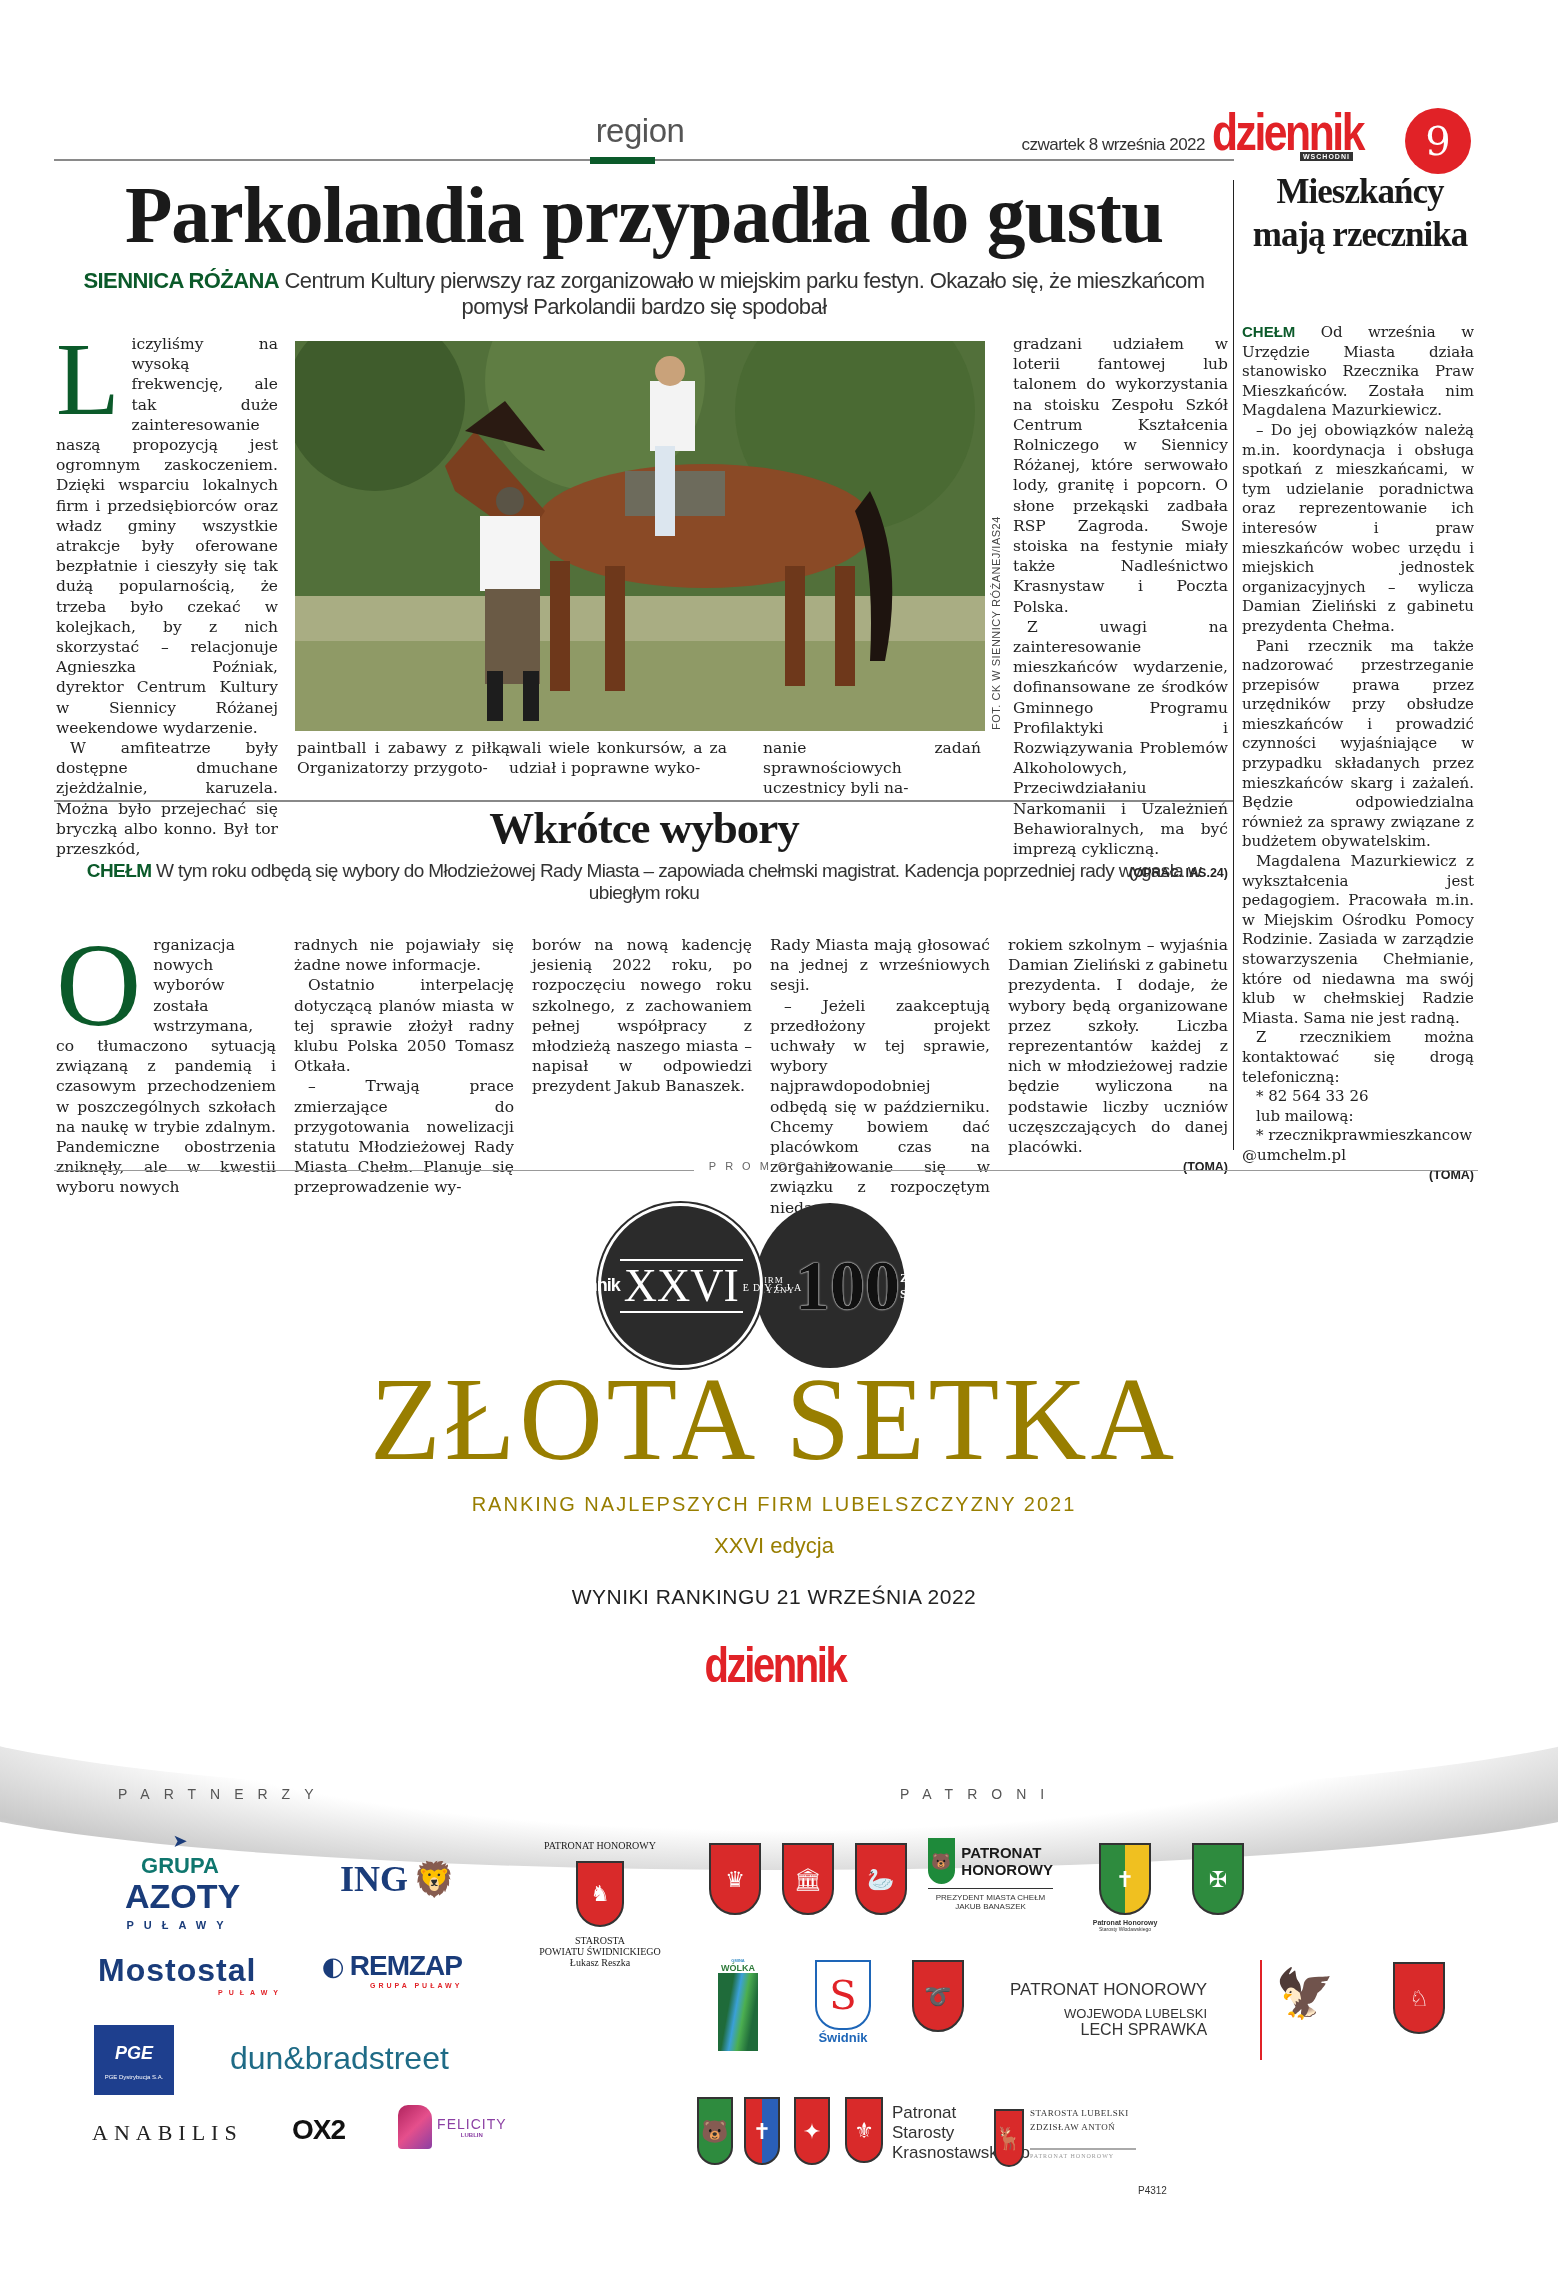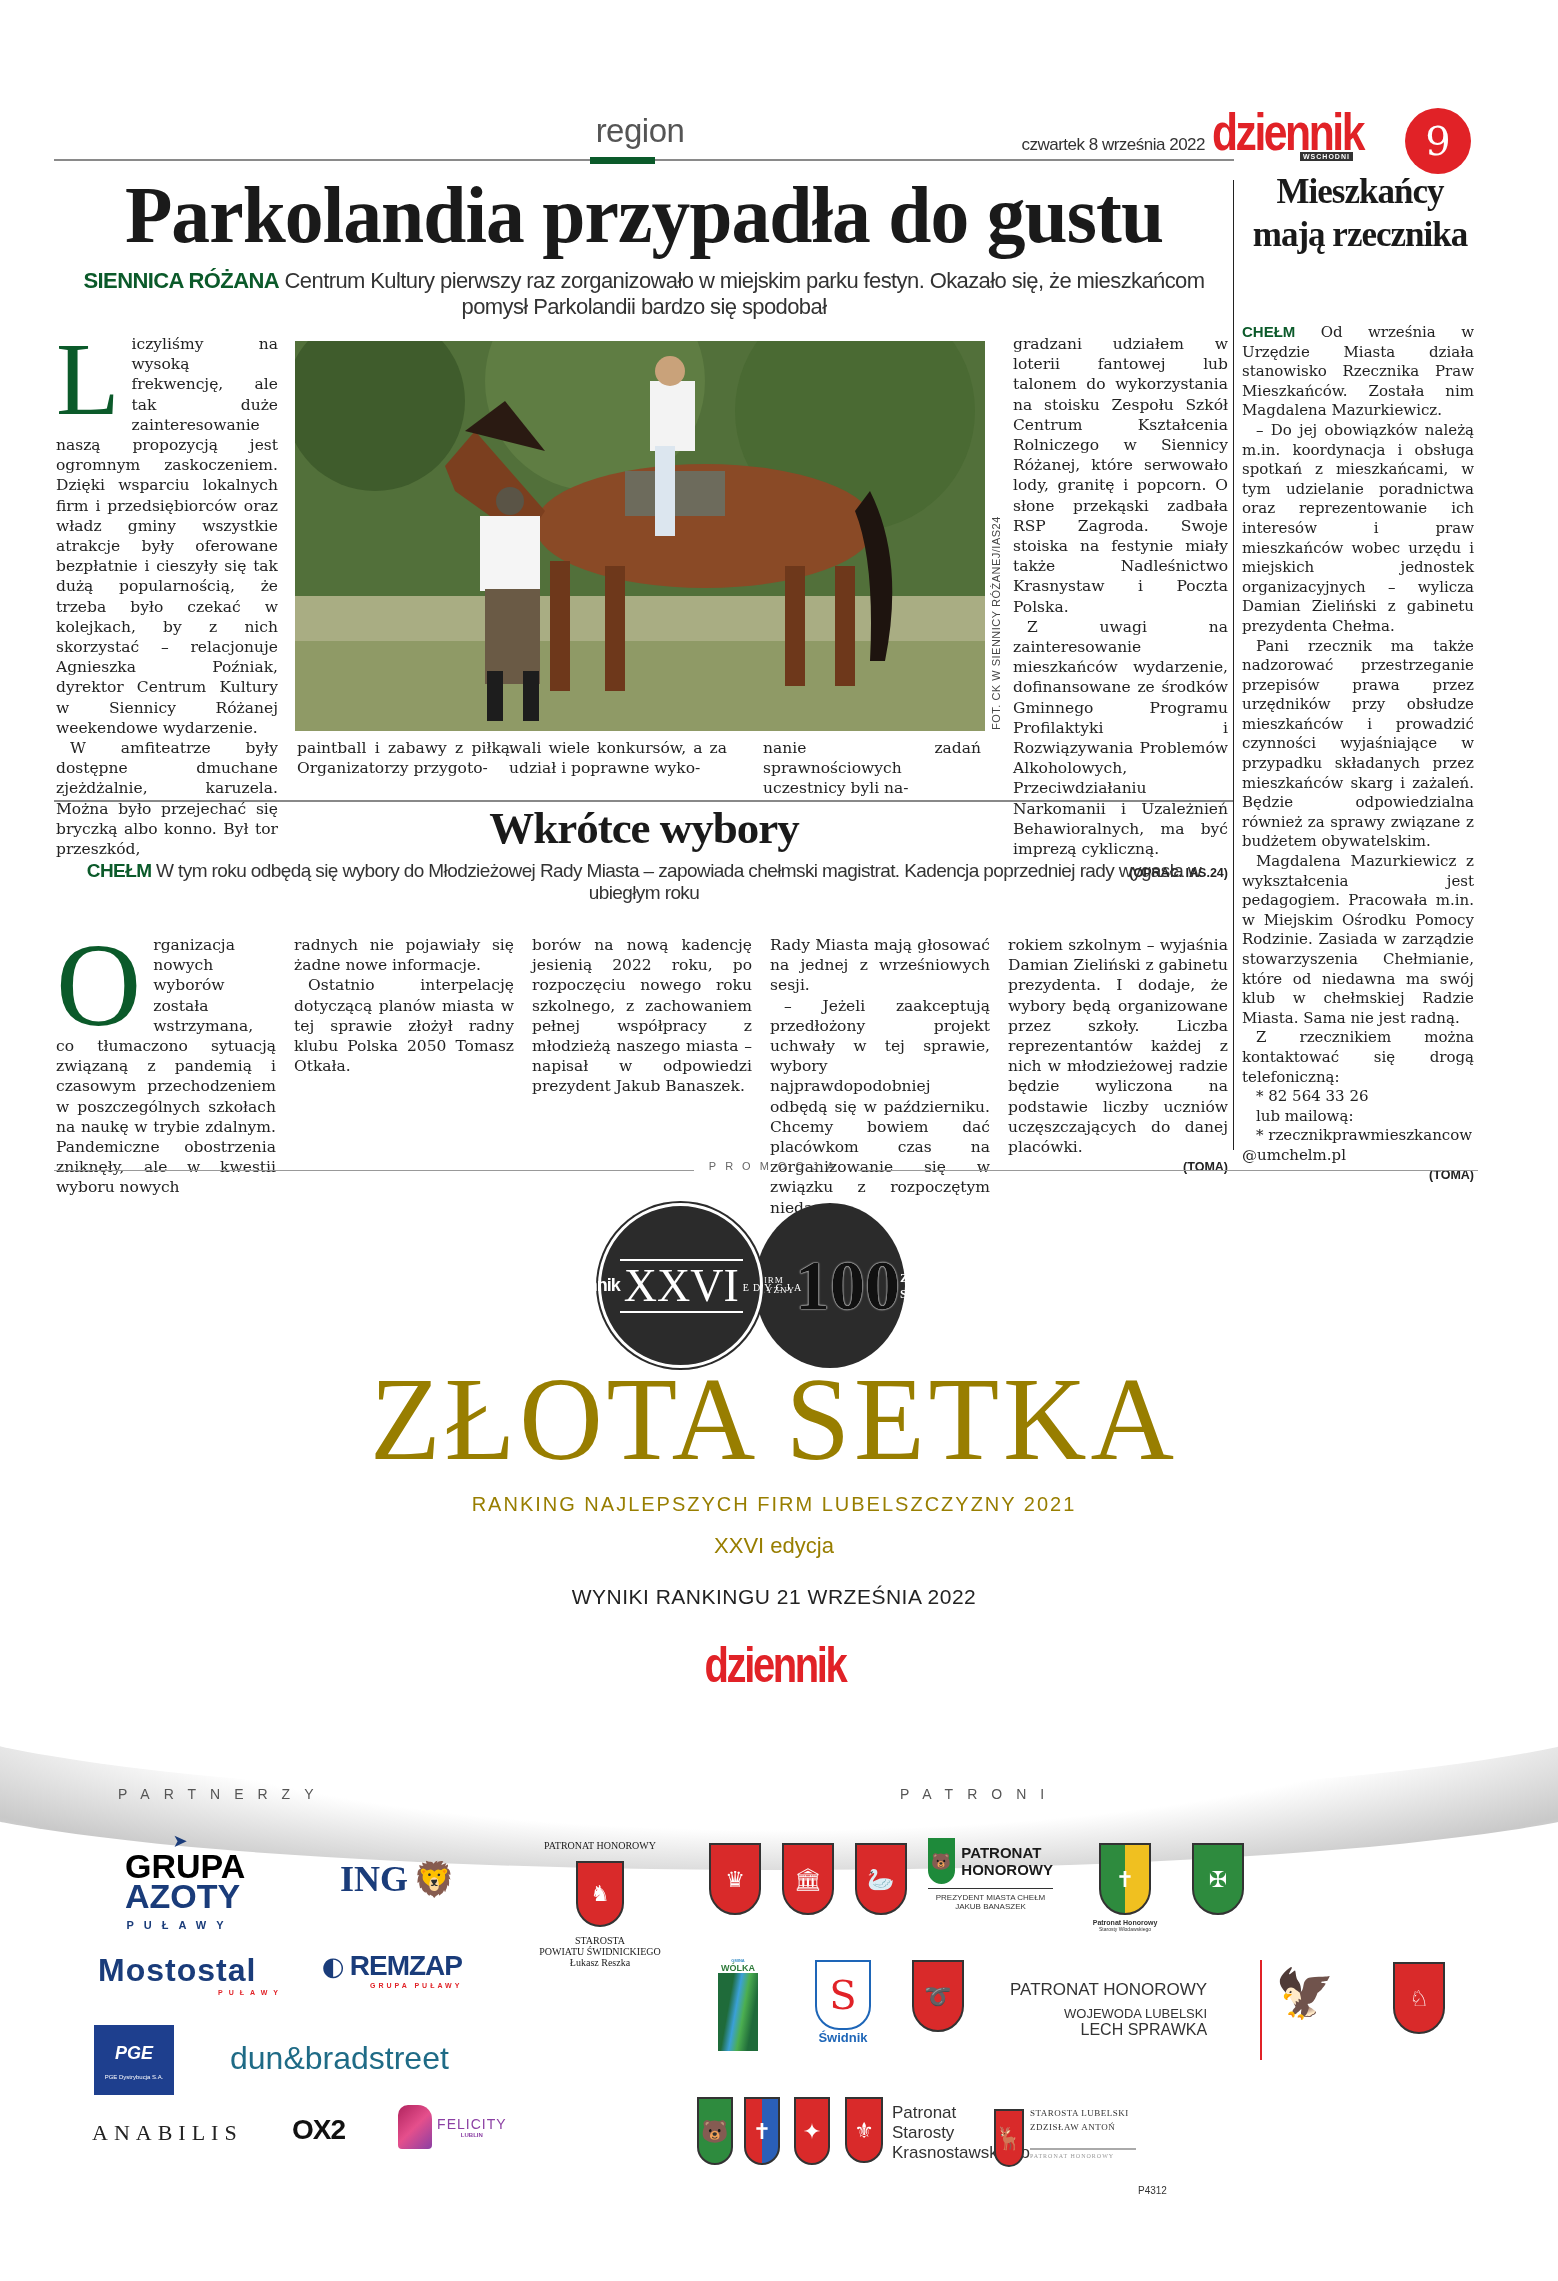--- a/index.html
+++ b/index.html
@@ -152,20 +152,21 @@
   <span>W tym roku odbędą się wybory do Młodzieżowej Rady Miasta – zapowiada chełmski magistrat. Kadencja poprzedniej rady wygasła w ubiegłym roku</span>
 </div>
 
 <div class="col body-text" style="left:56px; top:935px; width:220px;">
   <span class="dropcap" style="font-size:118px; line-height:90px;">O</span>
   <span>rganizacja nowych wyborów została wstrzymana, co tłumaczono sytuacją związaną z pandemią i czasowym przechodzeniem w poszczególnych szkołach na naukę w trybie zdalnym. Pandemiczne obostrzenia zniknęły, ale w kwestii wyboru nowych</span>
 </div>
 <div class="col body-text" style="left:294px; top:935px; width:220px;">
   <p>radnych nie pojawiały się żadne nowe informacje.</p>
   <p style="text-indent:14px">Ostatnio interpelację dotyczącą planów miasta w tej sprawie złożył radny klubu Polska 2050 Tomasz Otkała.</p>
+  <p style="text-indent:14px">– Trwają prace zmierzające do przygotowania nowelizacji statutu Młodzieżowej Rady Miasta Chełm. Planuje się przeprowadzenie wy-</p>
 </div>
 <div class="col body-text" style="left:532px; top:935px; width:220px;">
   <p>borów na nową kadencję jesienią 2022 roku, po rozpoczęciu nowego roku szkolnego, z zachowaniem pełnej współpracy z młodzieżą naszego miasta – napisał w odpowiedzi prezydent Jakub Banaszek.</p>
 </div>
 <div class="col body-text" style="left:770px; top:935px; width:220px;">
   <p>Rady Miasta mają głosować na jednej z wrześniowych sesji.</p>
   <p style="text-indent:14px">– Jeżeli zaakceptują przedłożony projekt uchwały w tej sprawie, wybory najprawdopodobniej odbędą się w październiku. Chcemy bowiem dać placówkom czas na zorganizowanie się w związku z rozpoczętym niedawno</p>
 </div>
 <div class="col body-text" style="left:1008px; top:935px; width:220px;">
   <p>rokiem szkolnym – wyjaśnia Damian Zieliński z gabinetu prezydenta. I dodaje, że wybory będą organizowane przez szkoły. Liczba reprezentantów każdej z nich w młodzieżowej radzie będzie wyliczona na podstawie liczby uczniów uczęszczających do danej placówki.</p>
@@ -194,21 +195,21 @@
 <div class="abs zlota z2">ZŁOTA SETKA</div>
 <div class="abs gold-sub ranking z2">RANKING NAJLEPSZYCH FIRM LUBELSZCZYZNY 2021</div>
 <div class="abs gold-sub edycja z2">XXVI edycja</div>
 <div class="abs wyniki z2">WYNIKI RANKINGU 21 WRZEŚNIA 2022</div>
 <div class="abs logo-mid z2">dziennik</div>
 
 <div class="abs sponsor-heading z2" style="left:118px; top:1786px;">PARTNERZY</div>
 
 <div class="abs z2" style="left:125px; top:1830px; width:110px; text-align:center;">
   <div style="color:#1a3c7a; font-size:18px;">➤</div>
-  <div class="logo-text" style="color:#000000; font-size:34px; line-height:30px;">GRUPA</div>
+  <div class="logo-text" style="color:#0f766e; font-size:22px; line-height:30px;">GRUPA</div>
   <div class="logo-text" style="color:#1a3c7a; font-size:34px; line-height:30px;">AZOTY</div>
   <div class="logo-text" style="color:#1a3c7a; font-size:11px; letter-spacing:10px; margin-top:8px;">PUŁAWY</div>
 </div>
 
 <div class="abs z2" style="left:340px; top:1858px;">
   <span style="font-family:'Liberation Serif',serif; font-weight:bold; color:#1a3c7a; font-size:36px;">ING</span>
   <span style="color:#ff6200; font-size:34px;">🦁</span>
 </div>
 
 <div class="abs z2" style="left:525px; top:1840px; width:150px; text-align:center; font-family:'Liberation Serif',serif;">

